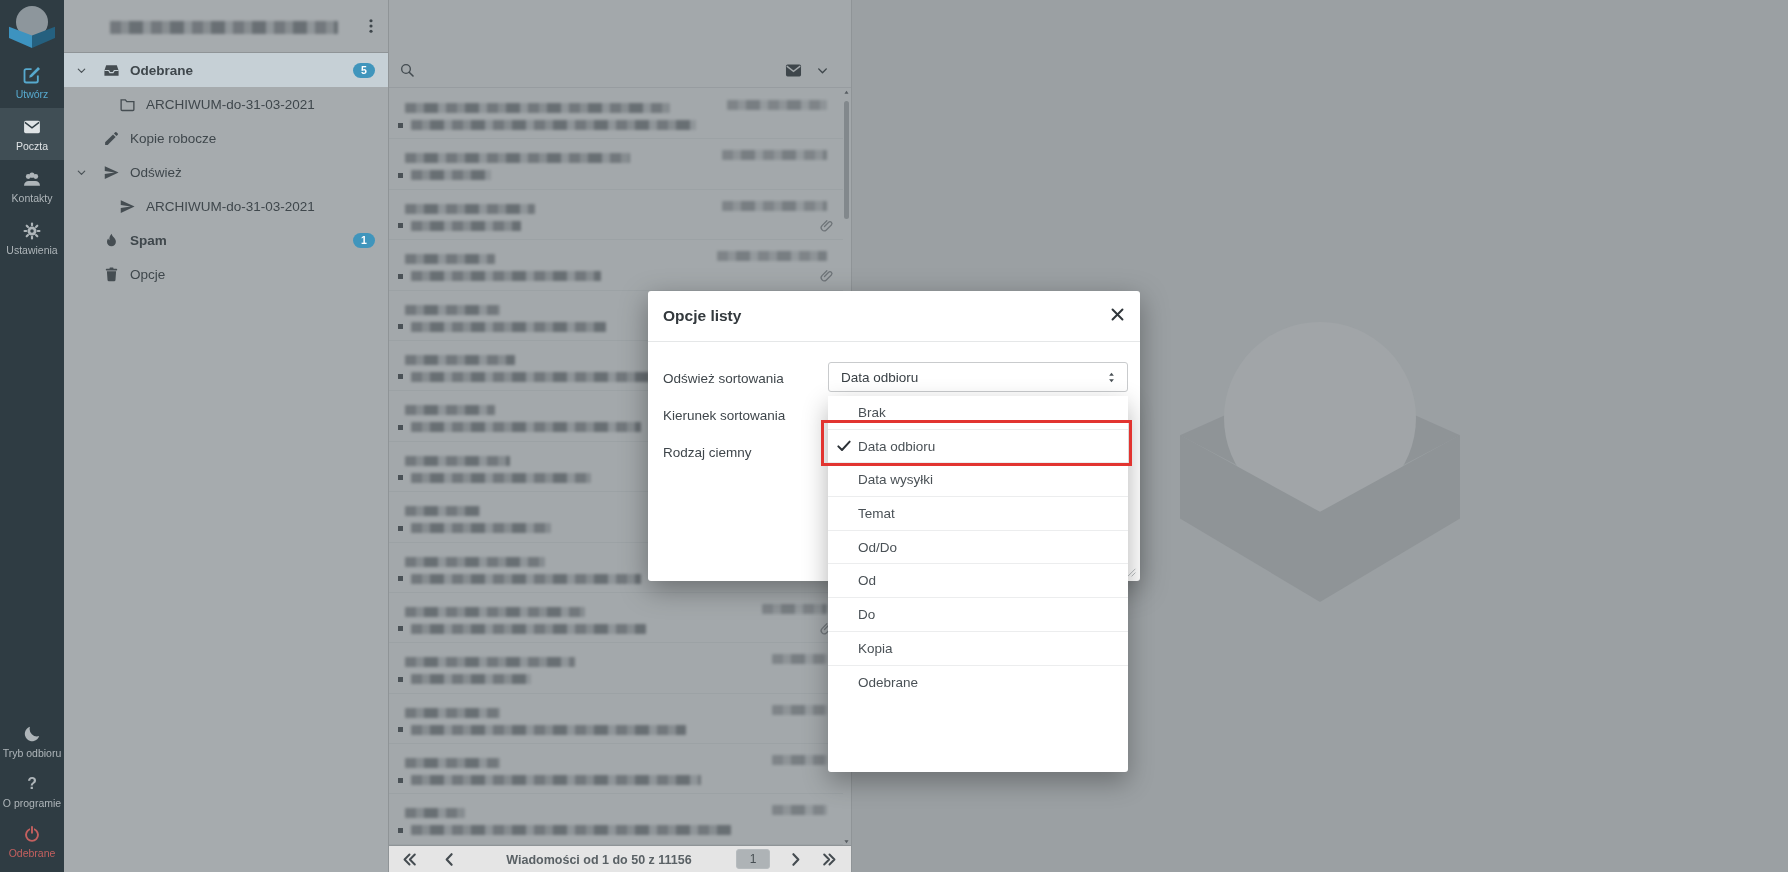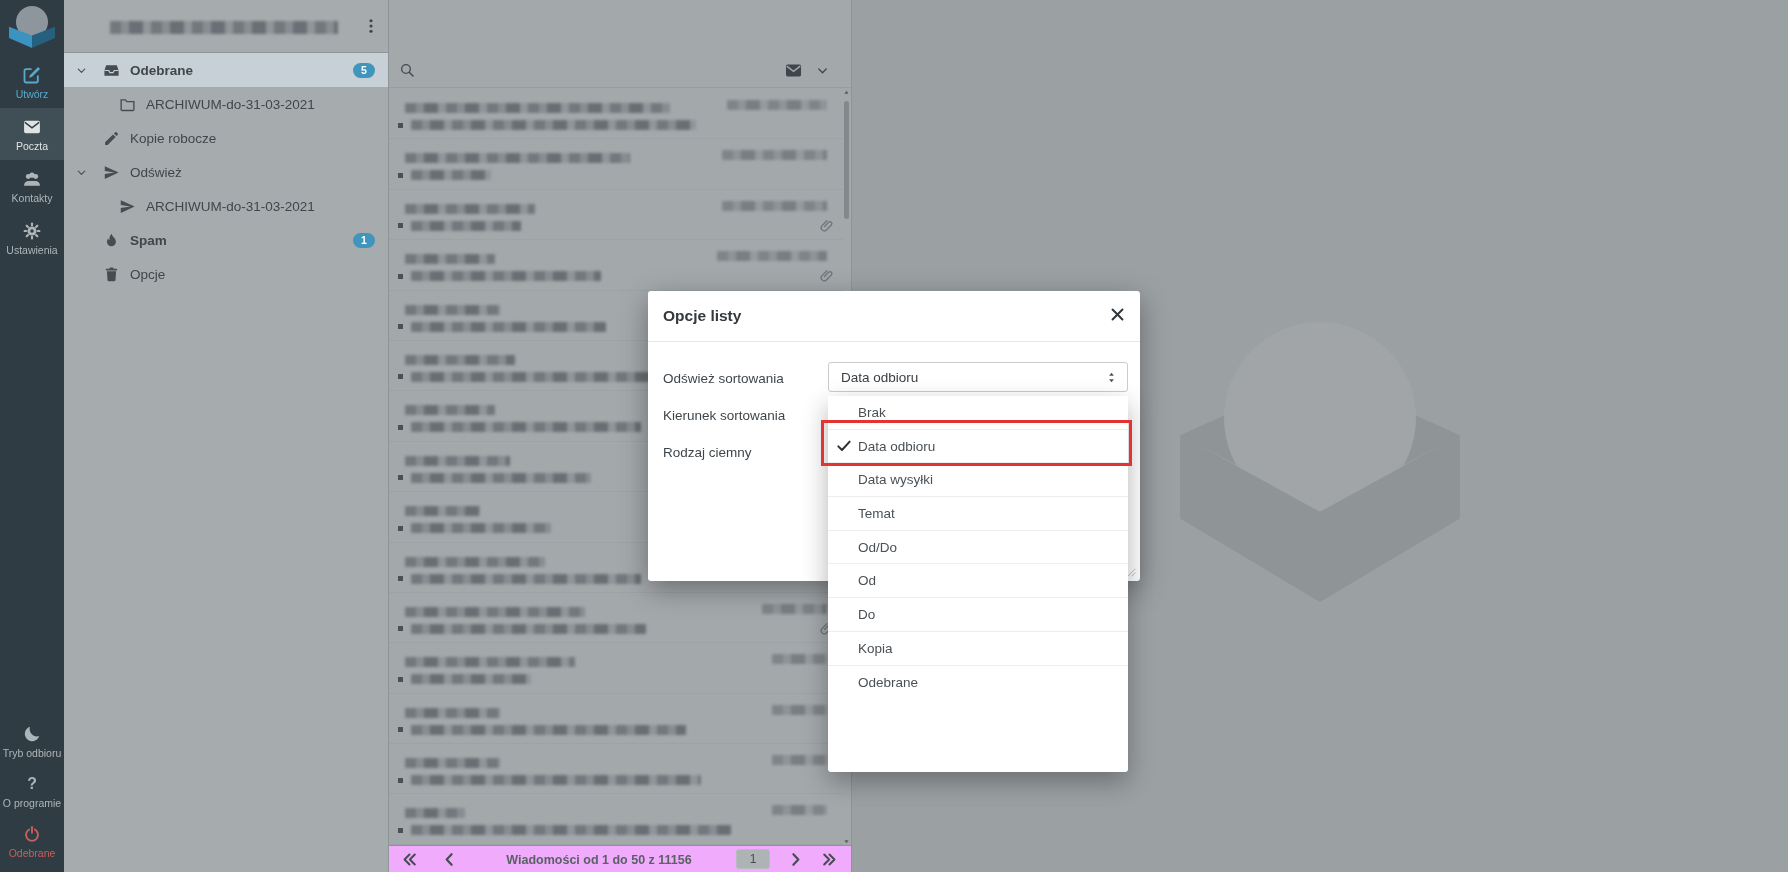--- a/index.html
+++ b/index.html
@@ -67,21 +67,21 @@
   .msg-row .line2 { position:absolute; left:9px; top:31px; display:flex; align-items:center; }
   .marker { width:5px; height:5px; background:#4a5156; margin-right:8px; }
   .clip { position:absolute; right:8px; top:28px; width:16px; height:16px; color:#6e7478; }
   
   #list-scrollbar { position:absolute; right:1px; top:89px; bottom:27px; width:7px; }
   #list-scrollbar .arr { position:absolute; left:0; width:7px; height:7px; color:#565c61; }
   #list-scrollbar .arr.up { top:0; } #list-scrollbar .arr.down { bottom:0; }
   #scroll-thumb { position:absolute; left:1px; top:12px; width:5px; height:118px; background:#82888c; border-radius:3px; }
 
   
-  #pager { position:absolute; left:0; right:0; bottom:0; height:27px; background:#f0abfc; border-top:1px solid #8f9497;margin-top:45px; }
+  #pager { position:absolute; left:0; right:0; bottom:0; height:27px; background:#e5e5e5; border-top:1px solid #8f9497;margin-top:45px; }
   .pg-btn { position:absolute; top:5px; width:17px; height:17px; color:#454c51; cursor:pointer; }
   #pg-first { left:12px; } #pg-prev { left:52px; } #pg-next { left:398px; } #pg-last { left:432px; }
   #pg-status { position:absolute; left:90px; top:7px; width:240px; text-align:center; font-size:12.5px; font-weight:bold; color:#5a6165; }
   #pg-input { position:absolute; left:347px; top:3px; width:34px; height:20px; border:1px solid #b6bbbe; border-radius:3px; background:#aeb3b6; text-align:center; font-size:12px; color:#474e53; font-family:"Liberation Sans",sans-serif; outline:none; }
 
   
   #content { position:absolute; left:852px; right:0; top:0; bottom:0; background:#9ba0a3; }
   #watermark { position:absolute; left:328px; top:322px; width:280px; height:280px; }
   .wm-sphere { position:absolute; left:44px; top:0; width:192px; height:192px; border-radius:50%; background:#a1a5a8; }
   .wm-face { position:absolute; background:#8f9497; }

